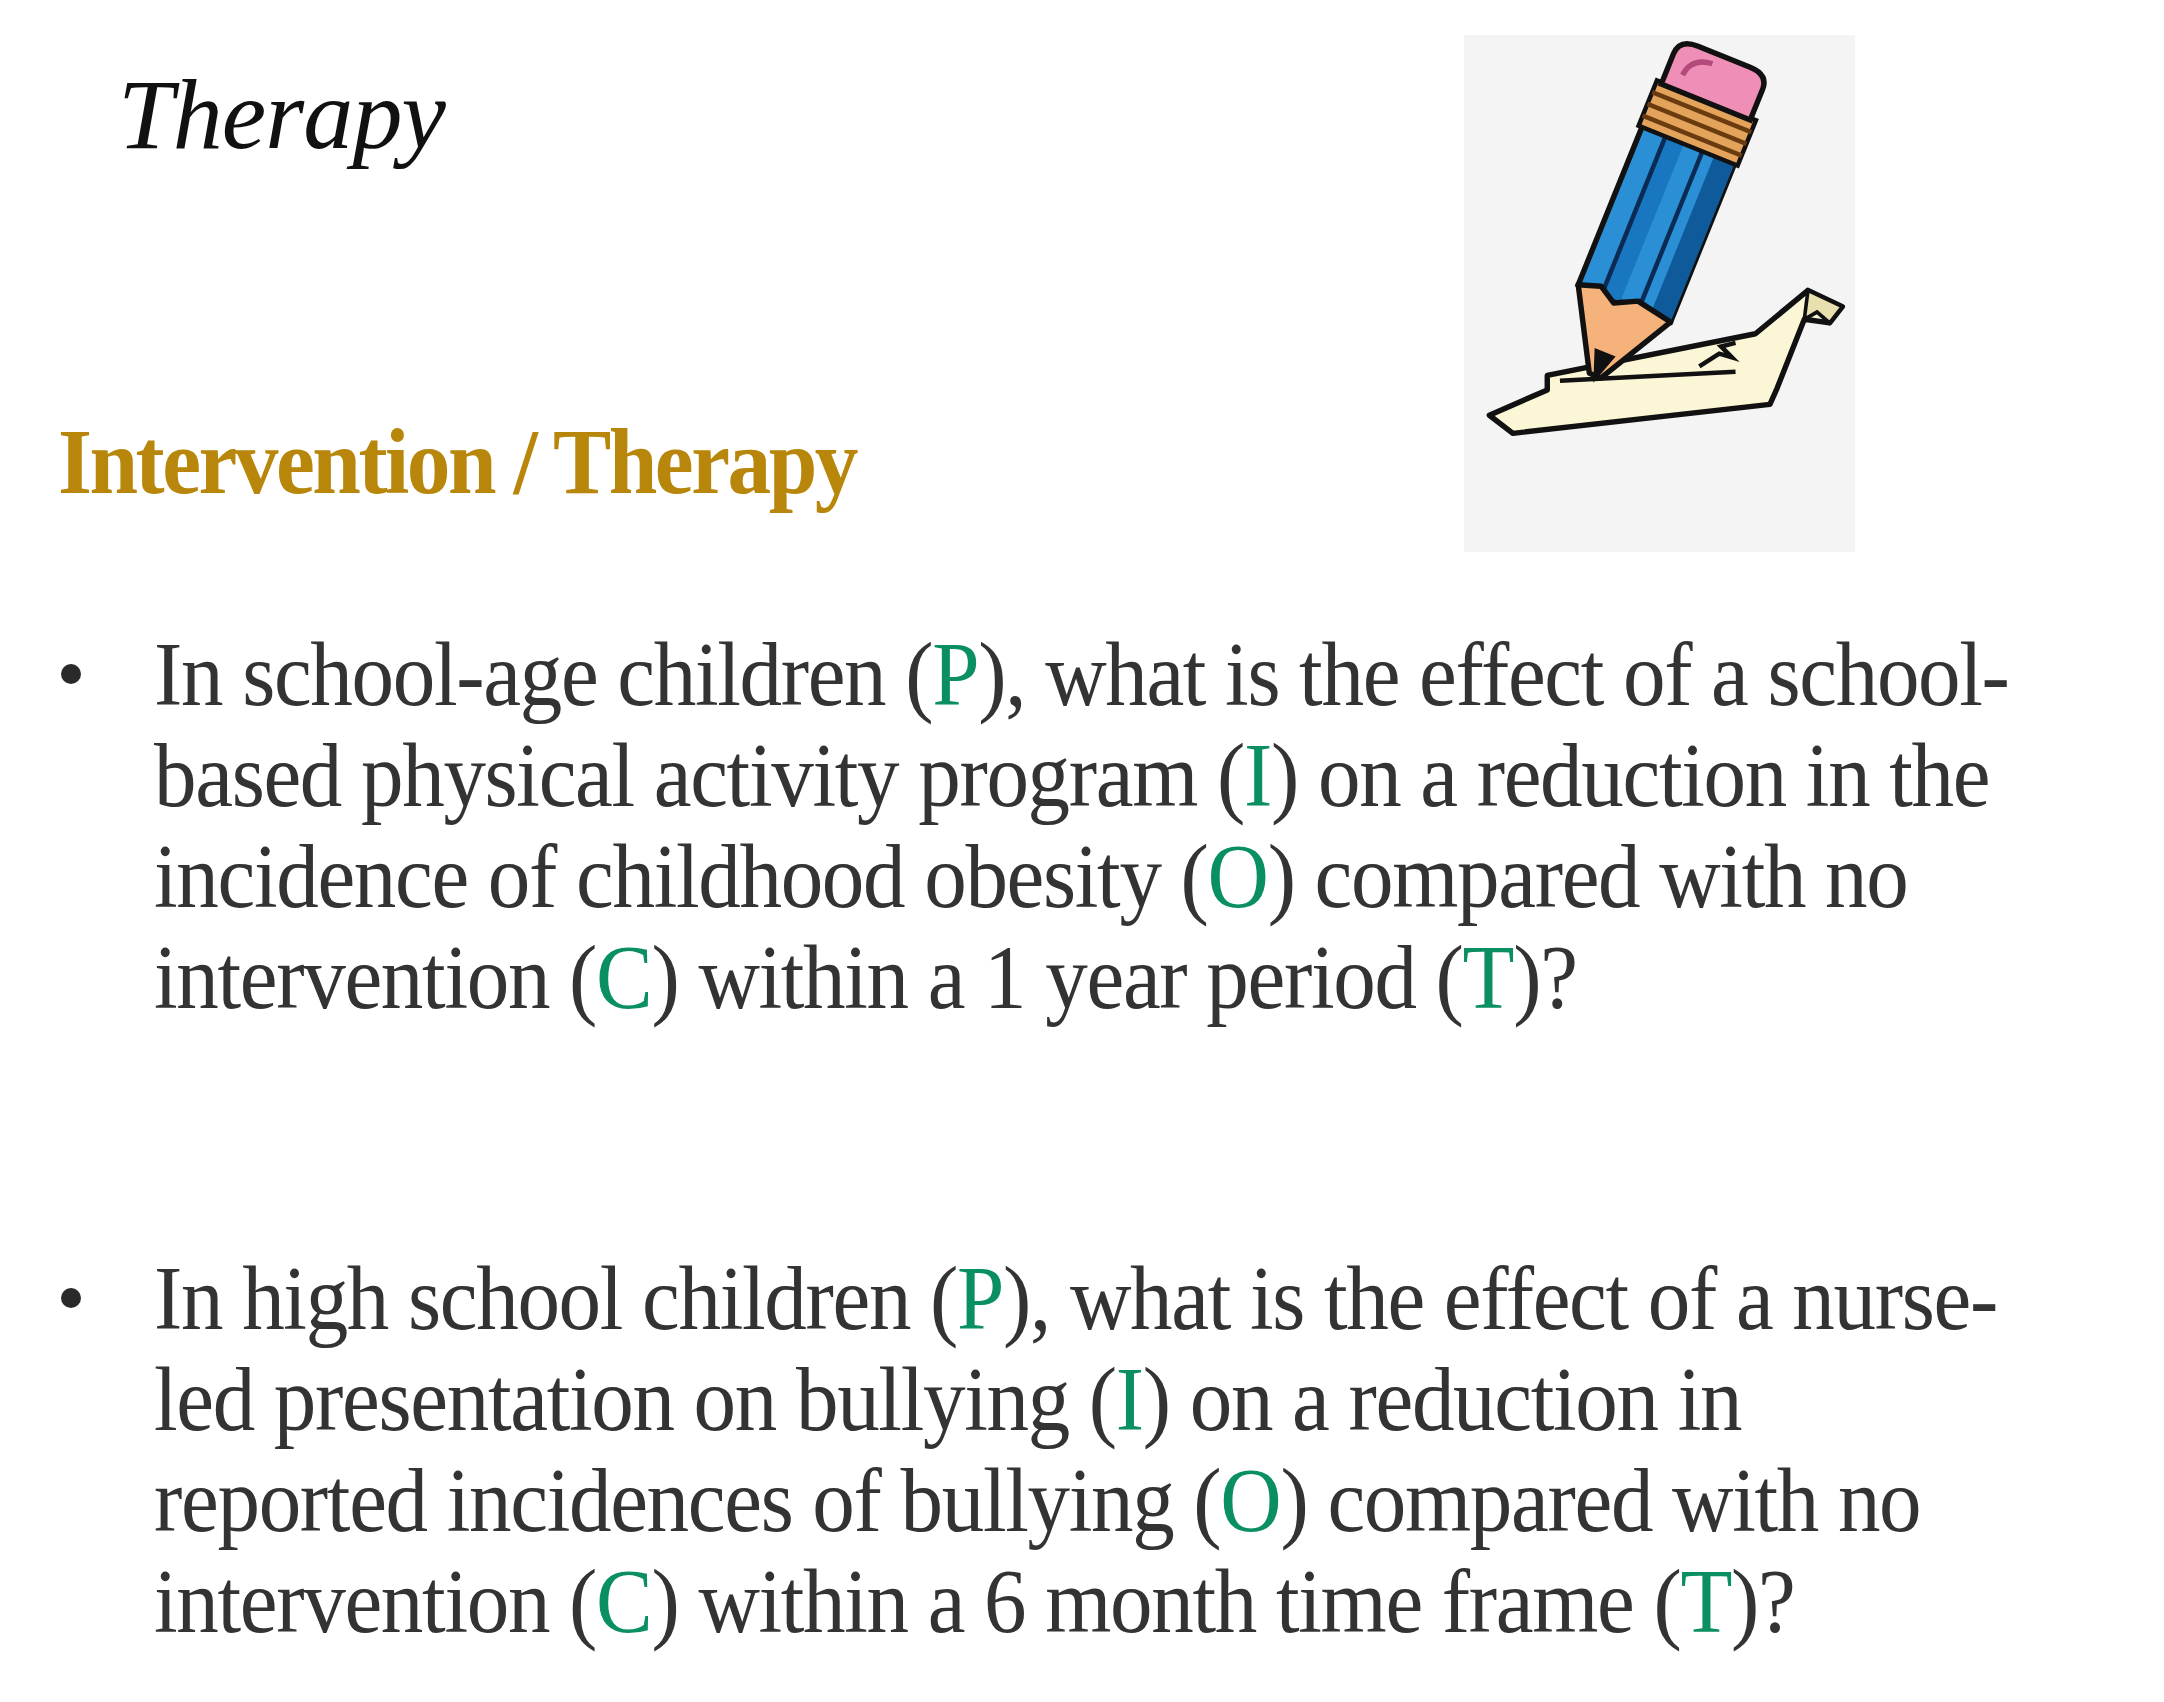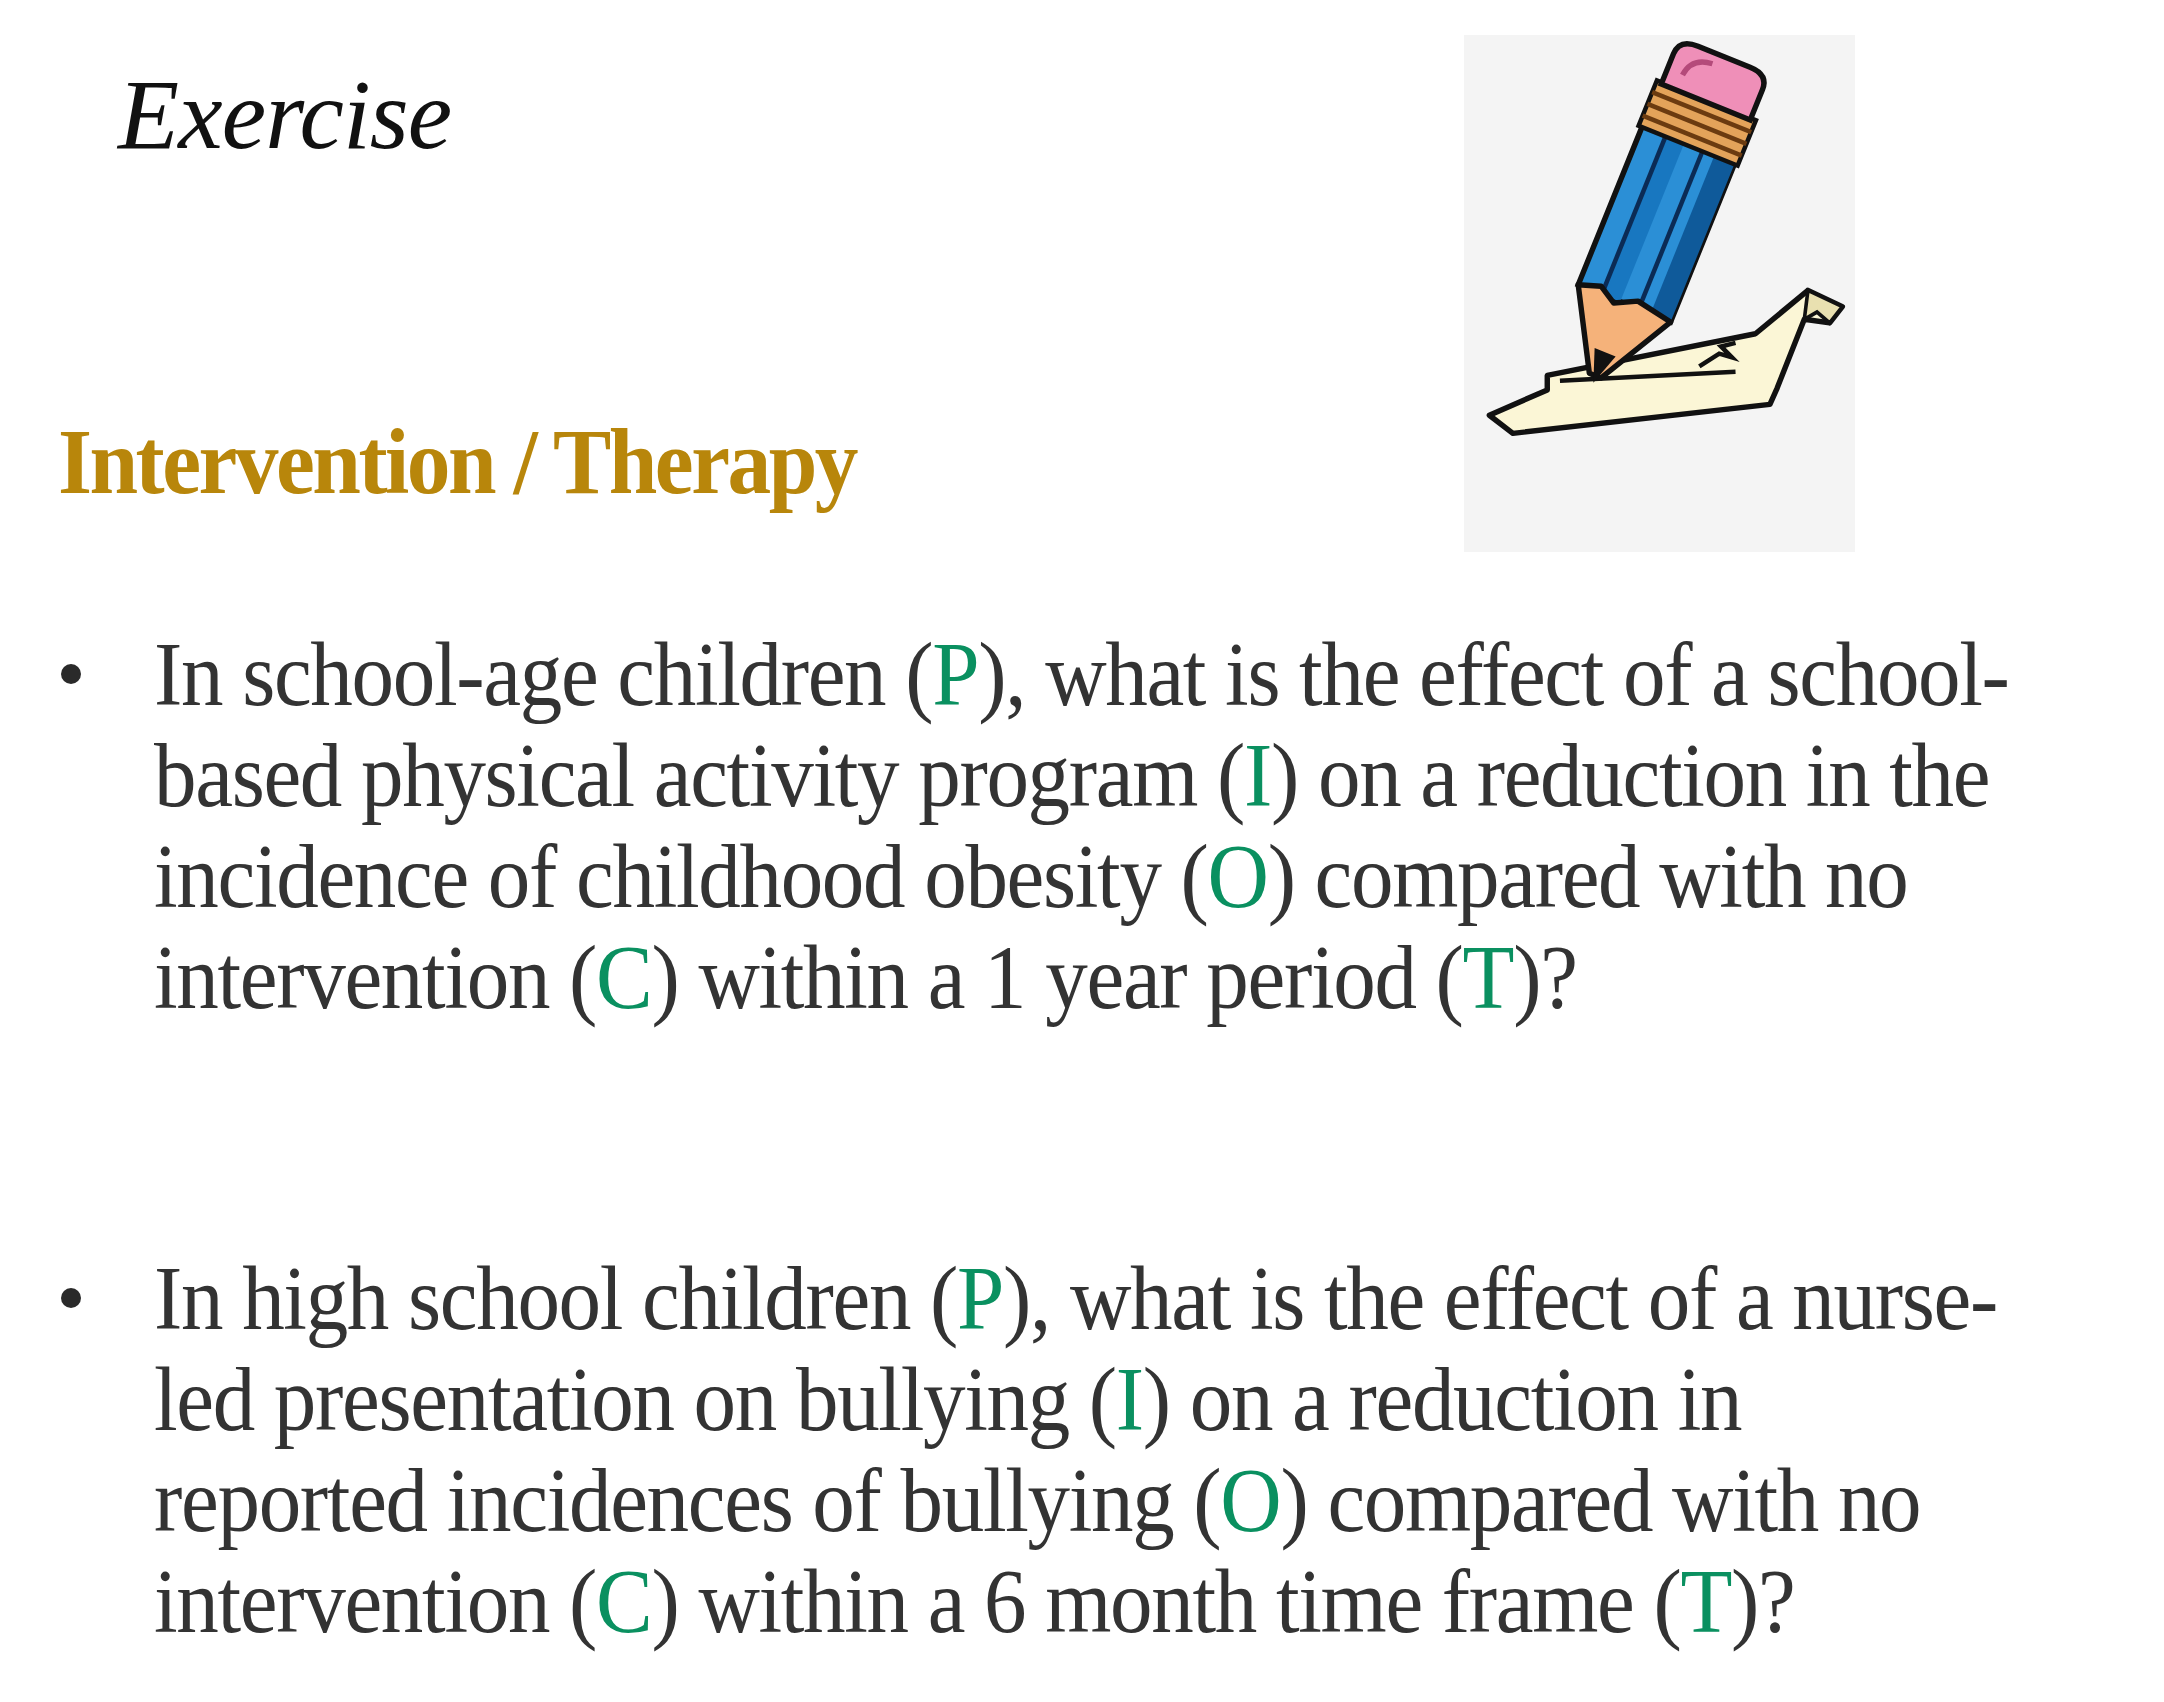--- a/index.html
+++ b/index.html
@@ -34,21 +34,21 @@
     font-size: 90px; line-height: 101px; color: #333333;
     white-space: nowrap; letter-spacing: -1.4px;
     transform: scaleX(0.945); transform-origin: left top;
   }
   .line { display: block; height: 101px; }
   .pico { color: #0a9060; }
 </style>
 </head>
 <body>
 
-<div class="title">Exercise</div>
+<div class="title">Therapy</div>
 
 <div class="heading">Intervention / Therapy</div>
 
 <div class="clipart">
   <svg width="391" height="517" viewBox="0 0 432 571">
 
     <path d="M28 420 L92 392 L92 376 L322 330 L380 282 L418 300 L404 318 L376 314 L346 390 L338 408 L54 440 Z" fill="#fbf6d6" stroke="#111" stroke-width="6" stroke-linejoin="round"></path>
     <path d="M380 282 L418 300 L404 318 L390 306 L376 314 Z" fill="#e9e0b0" stroke="#111" stroke-width="4"></path>
     <path d="M106 382 L300 372 M260 366 L282 352 L296 356 L284 344 L300 340" fill="none" stroke="#111" stroke-width="5"></path>
 

